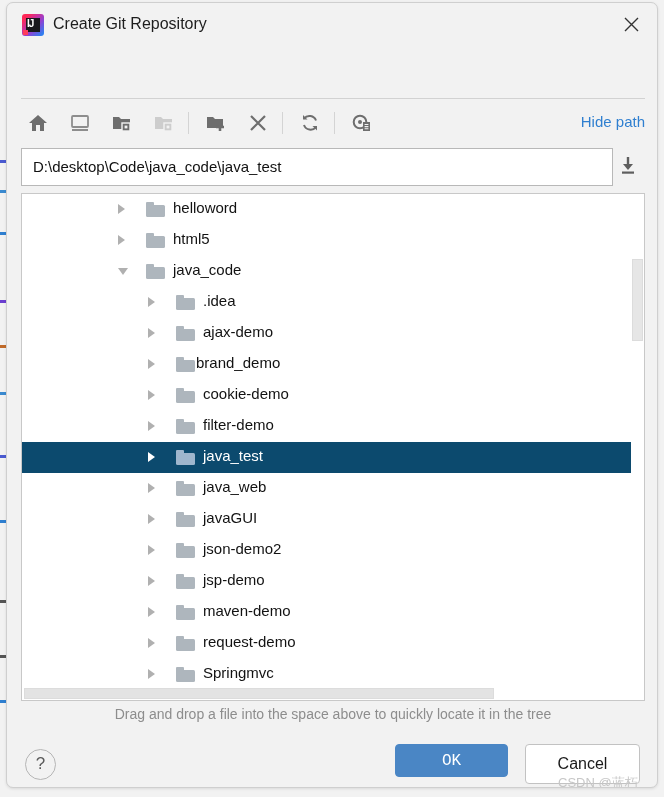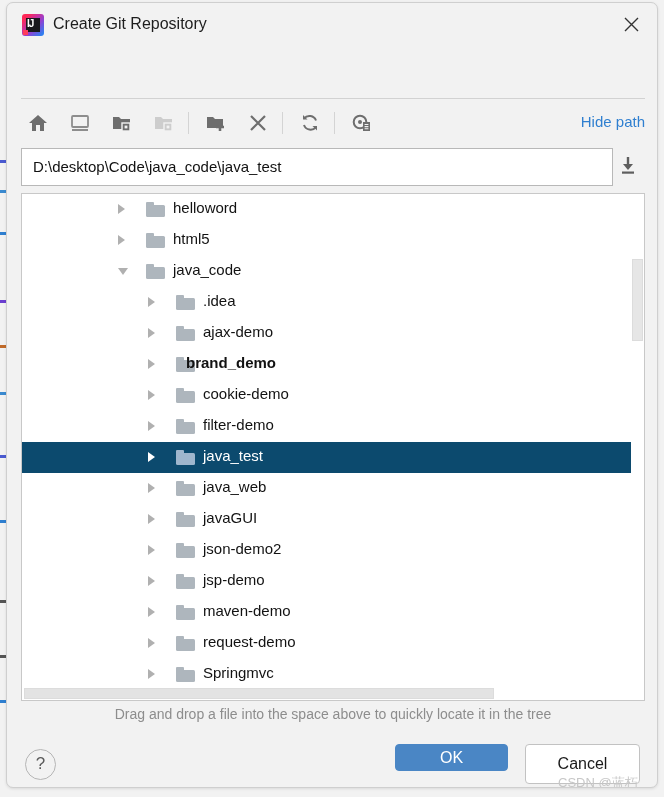--- a/index.html
+++ b/index.html
@@ -303,28 +303,28 @@
     position: absolute;
     left: 0; top: 4px;
     width: 29px;
     text-align: center;
     font-size: 17px;
     color: #5a5a5a;
   }
   #ok-btn {
     position: absolute;
     left: 388px; top: 741px;
-    width: 113px; height: 27px;
+    width: 113px; height: 33px;
     background: #4a86c5;
     border: 1px solid #4a86c5;
     border-radius: 4px;
     box-sizing: border-box;
     color: #ffffff;
     font-size: 16px;
-    font-family: Liberation Sans, sans-serif;
+    font-family: Liberation Mono, monospace;
     cursor: default;
   }
   #cancel-btn {
     position: absolute;
     left: 518px; top: 741px;
     width: 115px; height: 40px;
     background: #ffffff;
     border: 1px solid #c2c2c2;
     border-radius: 4px;
     box-sizing: border-box;
@@ -502,21 +502,21 @@
             <div class="body"></div>
           </div>
           <div class="tree-label" style="left: 181px;">ajax-demo</div>
         </div>
         <div class="tree-row">
           <div class="tw" style="left: 126px;"></div>
           <div class="folder" style="left: 154px;">
             <div class="tab"></div>
             <div class="body"></div>
           </div>
-          <div class="tree-label" style="left: 164px; font-weight: bold;">brand_demo</div>
+          <div class="tree-label" style="left: 174px;">brand_demo</div>
         </div>
         <div class="tree-row">
           <div class="tw" style="left: 126px;"></div>
           <div class="folder" style="left: 154px;">
             <div class="tab"></div>
             <div class="body"></div>
           </div>
           <div class="tree-label" style="left: 181px;">cookie-demo</div>
         </div>
         <div class="tree-row">

